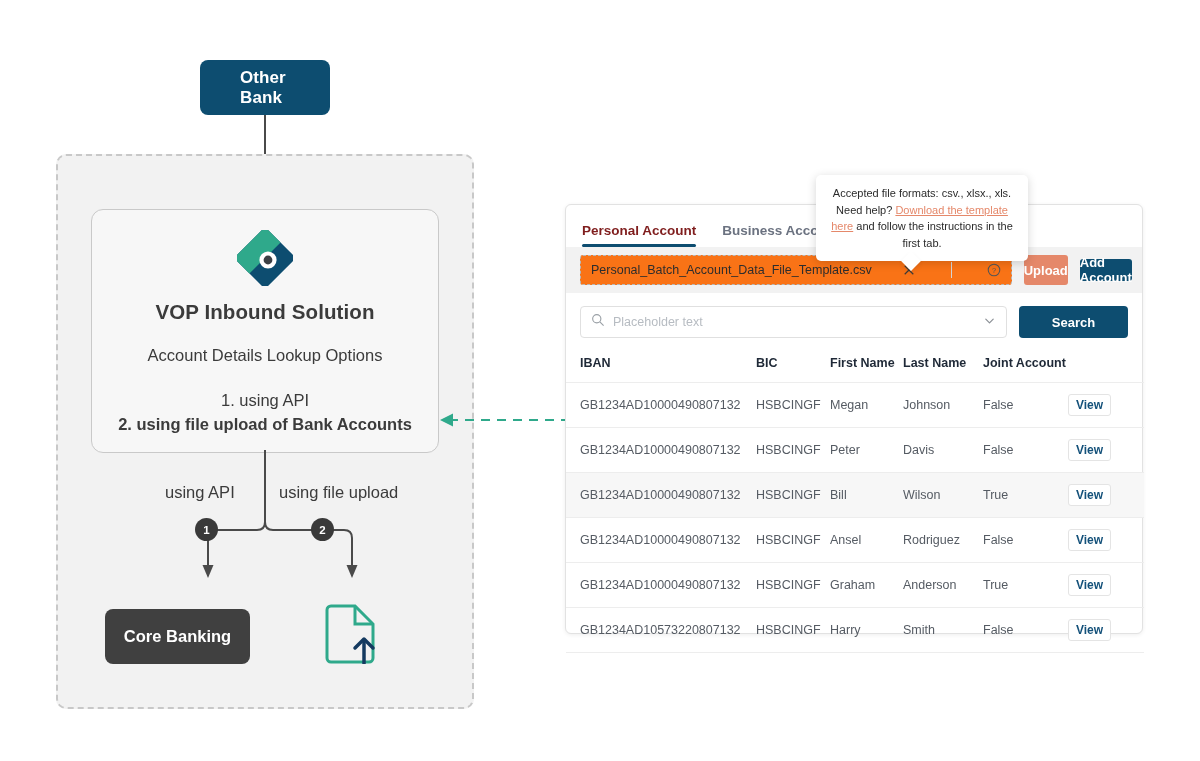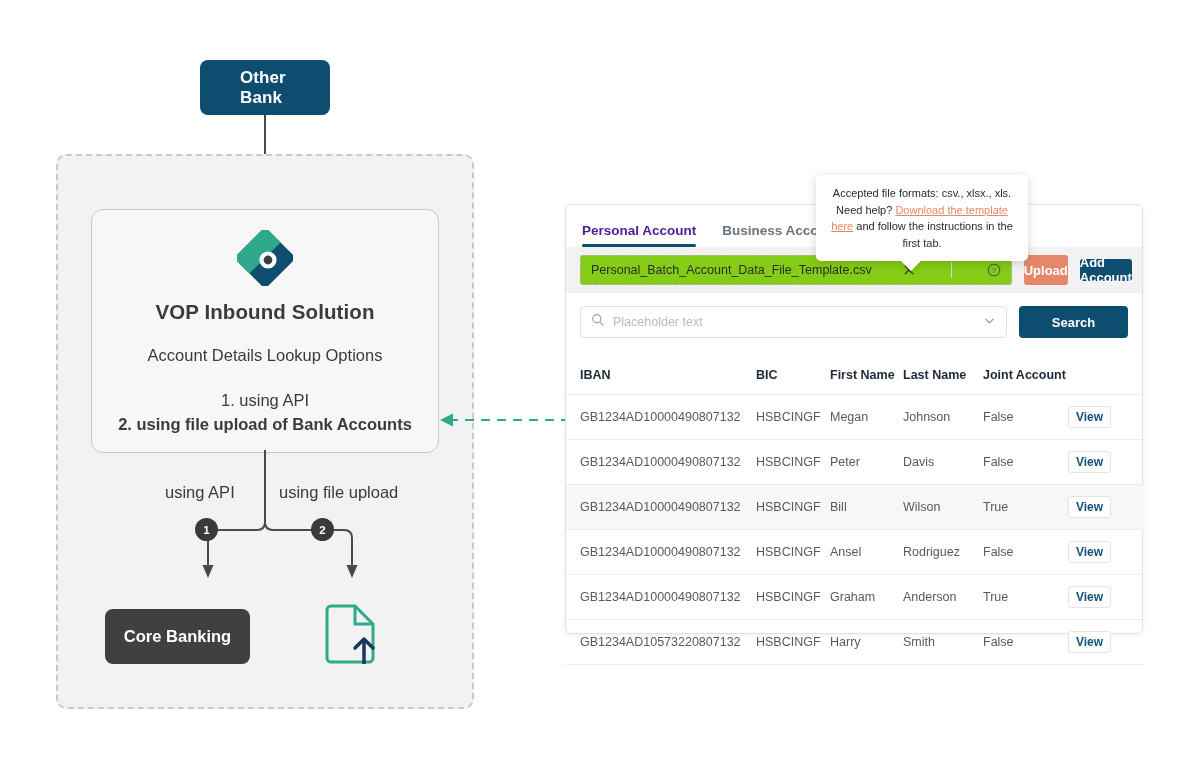--- a/index.html
+++ b/index.html
@@ -86,33 +86,33 @@
     border: 1px solid #e2e2e2;
     border-radius: 6px;
     box-shadow: 0 1px 4px rgba(0,0,0,.07);
     overflow: visible;
   }
   .tabs {
     display: flex; align-items: flex-end; gap: 26px;
     height: 42px; padding: 0 16px;
   }
   .tab { font-size: 13.5px; color: #6b7280; padding-bottom: 9px; font-weight: 600; position: relative; }
-  .tab.active { color: #4c1d95; }
+  .tab.active { color: #7f1d1d; }
   .tab.active::after {
     content: ""; position: absolute; left: 0; right: 0; bottom: 0;
     height: 3px; background: #0d4d70; border-radius: 2px;
   }
   .upload-row {
     background: #f2f2f2;
     height: 46px; display: flex; align-items: center; padding: 0 14px; gap: 12px;
   }
   .file-box {
     flex: 0 0 345px; height: 30px;
     border: 1.4px dashed #b8b8b8; border-radius: 3px;
-    background: #84cc16;
+    background: #f97316;
     display: flex; align-items: center; padding: 0 8px 0 10px; gap: 28px;
   }
   .file-name { flex: 1; font-size: 12.5px; color: #2d2d2d; white-space: nowrap; overflow: hidden; }
   .icon-x, .icon-q { width: 18px; height: 18px; display: flex; align-items: center; justify-content: center; }
   .vsep { width: 1px; height: 16px; background: #d4d4d4; margin: 0 5px; }
   .btn-upload {
     width: 64px; height: 30px; background: #e5886a; border: none; border-radius: 3px;
     color: #ffffff; font-size: 13px; font-weight: 700;
     display: flex; align-items: center; justify-content: center;
   }
@@ -127,21 +127,21 @@
     flex: 1; height: 32px; border: 1px solid #e0e0e0; border-radius: 4px;
     display: flex; align-items: center; padding: 0 10px; gap: 8px; background: #fff;
   }
   .search-ph { flex: 1; font-size: 12.5px; color: #b7bcc2; }
   .btn-search {
     width: 109px; height: 32px; background: #0d4d70; border: none; border-radius: 4px;
     color: #fff; font-size: 13px; font-weight: 700;
     display: flex; align-items: center; justify-content: center;
   }
 
-  table.acct { width: 100%; border-collapse: collapse; table-layout: fixed; margin-top: 12px; }
+  table.acct { width: 100%; border-collapse: collapse; table-layout: fixed; }
   table.acct th {
     font-size: 12.5px; font-weight: 700; color: #1f2937; text-align: left;
     padding: 8px 0 12px 0; border-bottom: 1px solid #ededed;
   }
   table.acct td {
     font-size: 12.5px; color: #555b63; padding: 11px 0;
     border-bottom: 1px solid #ededed;
   }
   table.acct tr.alt td { background: #f7f7f7; }
   .c-iban { width: 190px; padding-left: 14px !important; }

